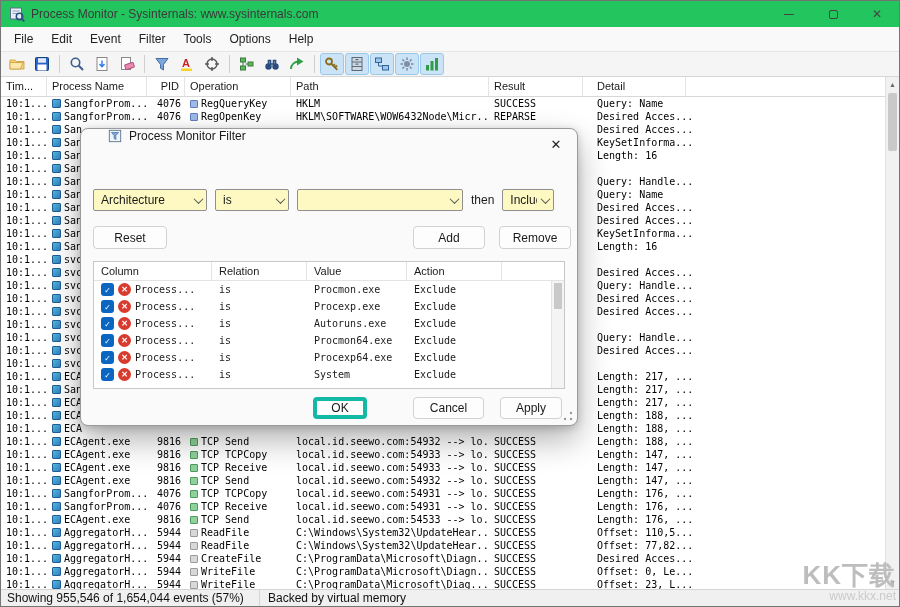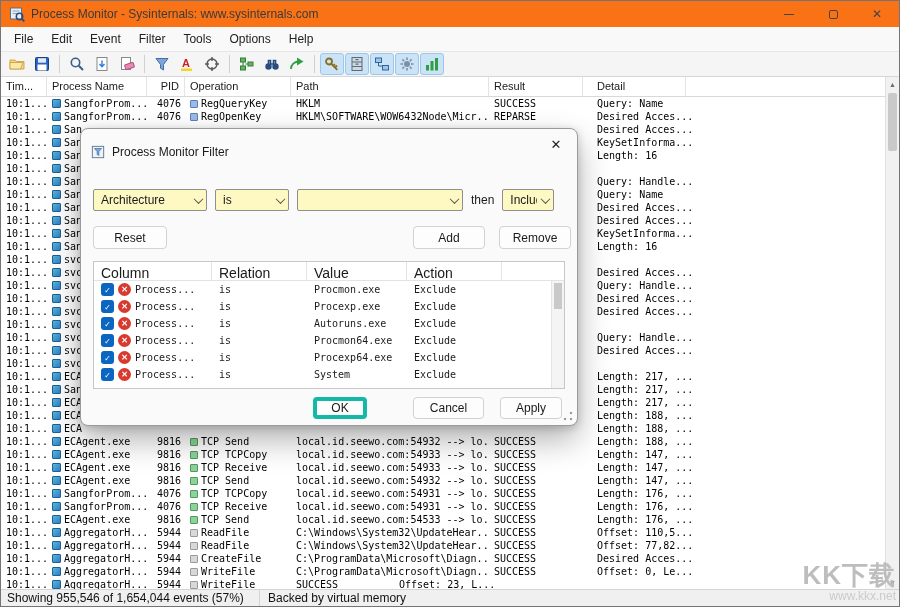--- a/index.html
+++ b/index.html
@@ -1,19 +1,19 @@
 <!DOCTYPE html>
 <html><head>
 <meta charset="utf-8">
 <style>
 *{margin:0;padding:0;box-sizing:border-box}
 html,body{width:900px;height:607px;overflow:hidden;background:#fff;font-family:"Liberation Sans",sans-serif}
 .app{position:absolute;inset:0;border:1px solid #747474;display:flex;flex-direction:column;background:#fff}
 
-.titlebar{height:26px;background:#f97316;display:flex;align-items:center;padding-left:8px;gap:6px;flex:none}
+.titlebar{height:26px;background:#22c55e;display:flex;align-items:center;padding-left:8px;gap:6px;flex:none}
 .app-icon{width:16px;height:16px;flex:none}
 .title-text{font-size:12px;color:#3a3a3a;white-space:nowrap}
 .win-controls{margin-left:auto;display:flex;height:100%}
 .win-btn{width:44px;height:100%;display:flex;align-items:center;justify-content:center;color:#444;font-size:12px;background:transparent;border:none}
 .min-line{width:10px;height:1px;background:#444}
 .max-box{width:9px;height:9px;border:1px solid #444;border-radius:2px}
 .close-x::before{content:"✕"}
 
 .menubar{height:24px;background:#f9f9f9;display:flex;align-items:center;padding-left:4px;font-size:12px;color:#222;flex:none}
 .menu-item{padding:3px 9px;border-radius:3px;white-space:nowrap}
@@ -52,36 +52,36 @@
 .vs-down{position:absolute;bottom:0;left:0;right:0}
 .vs-down::before{content:"▼"}
 .vs-thumb{position:absolute;top:16px;left:2px;right:2px;height:58px;background:#c9c9c9;border-radius:2px}
 
 .statusbar{height:17px;background:#f0f0f0;border-top:1px solid #d4d4d4;display:flex;align-items:center;font-size:12px;color:#111;flex:none}
 .status-left{width:258px;padding-left:6px;overflow:hidden;white-space:nowrap}
 .status-sep{width:1px;height:100%;background:#d4d4d4;flex:none}
 .status-right{padding-left:8px;white-space:nowrap}
 
 .dialog{position:absolute;left:80px;top:128px;width:498px;height:298px;background:#fafafa;border:1px solid #9a9a9a;border-radius:8px;box-shadow:0 14px 32px rgba(0,0,0,.30),0 2px 8px rgba(0,0,0,.18);z-index:30;font-size:12px;color:#1a1a1a}
-.dlg-titlebar{height:30px;display:flex;align-items:flex-end;gap:7px;padding-left:10px}
+.dlg-titlebar{height:30px;display:flex;align-items:flex-start;gap:7px;padding-left:27px}
 .dlg-icon,.dlg-icon svg{width:14px;height:14px;display:block}
 .dlg-close{margin-left:auto;width:42px;height:30px;display:flex;align-items:center;justify-content:center;font-size:13px;color:#222;background:transparent;border:none;border-top-right-radius:8px}
 .dlg-close::before{content:"✕"}
 .dlg-label{position:absolute;left:13px;top:40px}
 .combo-row{position:absolute;left:12px;top:60px;display:flex;align-items:center}
 .combo{height:22px;background:#fef9c3;border:1px solid #8f8f8f;border-radius:2px;display:flex;align-items:center;padding:0 4px 0 7px;flex:none}
 .combo-val{flex:1;overflow:hidden;white-space:nowrap}
 .chev{width:7px;height:7px;border-right:1.5px solid #555;border-bottom:1.5px solid #555;transform:rotate(45deg) translate(-1px,-1px);margin-left:5px;flex:none}
 .then{margin:0 8px;flex:none}
 .btn{background:#fdfdfd;border:1px solid #d2d2d2;border-radius:4px;font-size:12px;color:#1a1a1a;display:flex;align-items:center;justify-content:center;font-family:inherit}
 .btn-reset{position:absolute;left:12px;top:97px;width:74px;height:23px}
 .btn-add{position:absolute;left:332px;top:97px;width:72px;height:23px}
 .btn-remove{position:absolute;left:418px;top:97px;width:72px;height:23px}
 .flist{position:absolute;left:12px;top:132px;right:12px;height:128px;background:#fff;border:1px solid #c7c7c7}
-.fheaders{height:19px;display:flex;border-bottom:1px solid #e3e3e3;font-size:14px}
+.fheaders{height:19px;display:flex;border-bottom:1px solid #e3e3e3;font-size:11px}
 .fhcell{padding:3px 0 0 7px;border-right:1px solid #e3e3e3;overflow:hidden;white-space:nowrap;flex:none}
 .ffill{flex:1;border-right:none}
 .frows{font-family:"DejaVu Sans Mono",monospace;font-size:10px;overflow:hidden;height:107px}
 .frow{height:17px;display:flex;align-items:center}
 .fcell{padding-left:7px;overflow:hidden;white-space:nowrap;display:flex;align-items:center;gap:4px;flex:none;height:17px}
 .chk{width:13px;height:13px;background:#0b66c2;border-radius:3px;color:#fff;font-size:9px;display:flex;align-items:center;justify-content:center;flex:none}
 .exicon{width:13px;height:13px;background:#d83a2e;border-radius:50%;color:#fff;font-size:8px;font-weight:bold;display:flex;align-items:center;justify-content:center;flex:none;font-family:"Liberation Sans",sans-serif}
 .flist-scroll{position:absolute;right:0;top:19px;bottom:0;width:13px;background:#f4f4f4;border-left:1px solid #e3e3e3}
 .flist-thumb{position:absolute;top:2px;left:2px;right:2px;height:26px;background:#c9c9c9}
 .btn-ok{position:absolute;left:232px;top:268px;width:54px;height:22px;border:4px solid #14b8a6}
@@ -833,20 +833,21 @@
         <div class="cell c-time">10:1...</div>
         <div class="cell c-proc">
           <span class="picon"></span>
           <span>AggregatorH...</span>
         </div>
         <div class="cell c-pid">5944</div>
         <div class="cell c-op">
           <span class="opicon file"></span>
           <span>WriteFile</span>
         </div>
+        <div class="cell c-path">C:\ProgramData\Microsoft\Diag...</div>
         <div class="cell c-res">SUCCESS</div>
         <div class="cell c-det">Offset: 23, L...</div>
       </div>
     </div>
 
   <div class="statusbar">
     <div class="status-left">Showing 955,546 of 1,654,044 events (57%)</div>
     <div class="status-sep"></div>
     <div class="status-right">Backed by virtual memory</div>
   </div>

